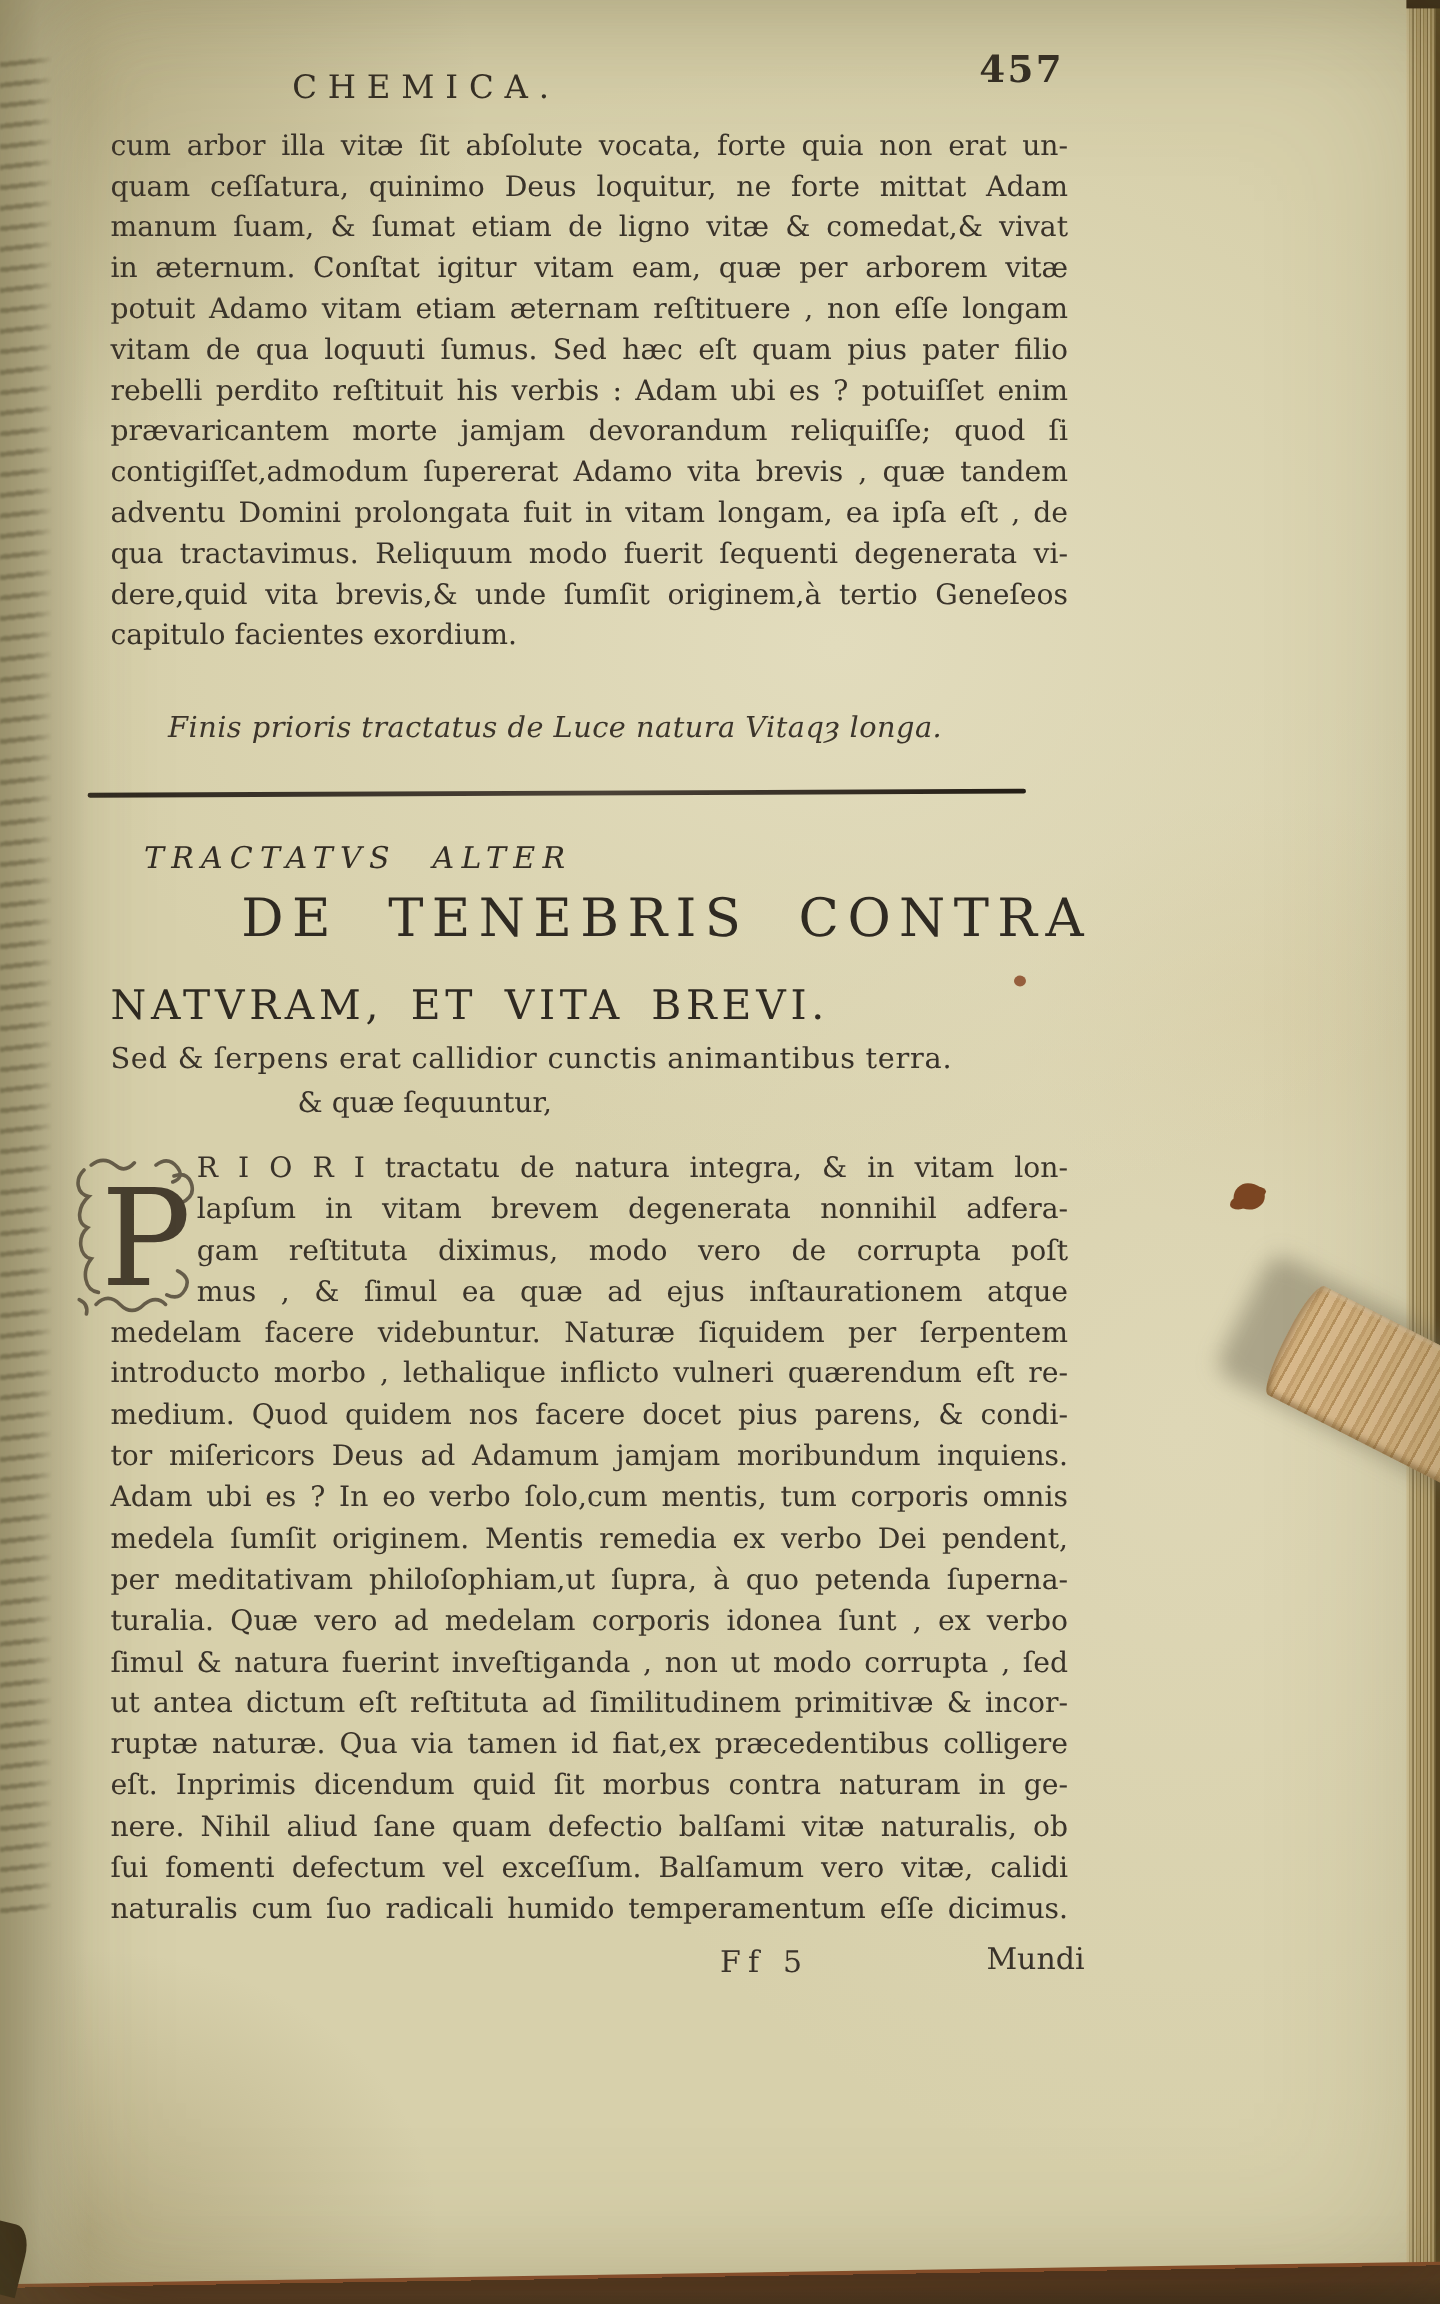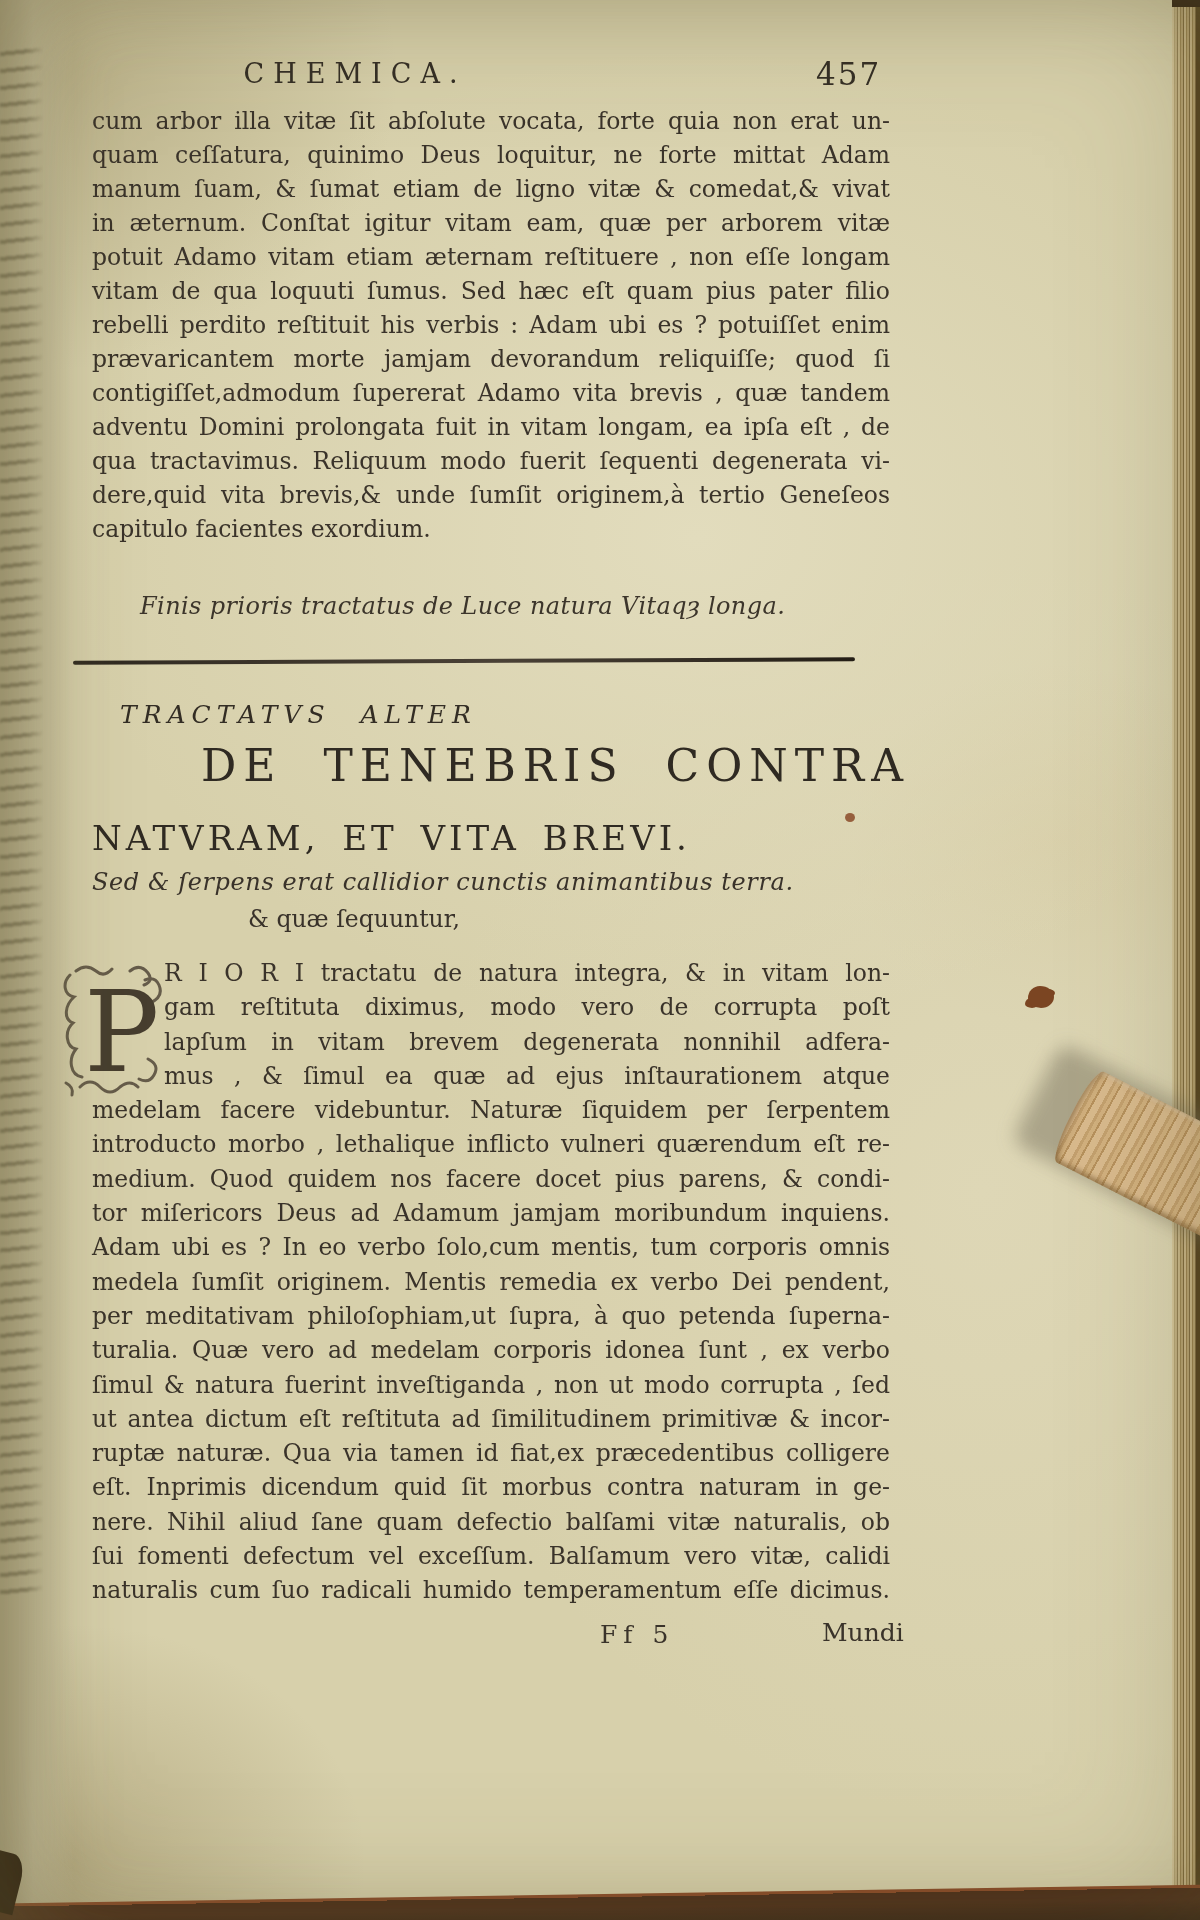--- a/index.html
+++ b/index.html
@@ -39,36 +39,36 @@
   .ink{color:#3a332a;}
   .blk{position:absolute;left:92px;width:798px;}
   .tline{font-size:23.5px;line-height:34.3px;color:#3a332a;
     text-align:justify;text-align-last:justify;}
   .p1 .tline{line-height:34px;}
   .p1 .tline:last-child{text-align-last:left;}
   .p2 .tline:nth-child(-n+4){margin-left:72px;}
 
   .running-head{position:absolute;left:190px;top:58px;width:330px;text-align:center;
     font-size:27px;letter-spacing:9px;color:#342e25;}
-  .page-number{position:absolute;left:816px;top:56px;font-size:31px;color:#342e25;
-    letter-spacing:2px;}
+  .page-number{position:absolute;left:816px;top:40px;font-size:31px;color:#342e25;
+    letter-spacing:2px;font-weight:bold;}
 
   .finis{position:absolute;left:112px;top:592px;font-style:italic;font-size:24px;
     letter-spacing:.4px;color:#3c352b;margin-left:28px;}
   .rule{position:absolute;left:73px;top:659px;width:782px;height:4px;border-radius:2px;
     background:linear-gradient(90deg,#2f2920,#4a4136 55%,#241e16);
     transform:rotate(-.25deg);}
 
   .kicker{position:absolute;left:120px;top:700px;width:560px;
     font-style:italic;font-size:25px;letter-spacing:6px;word-spacing:16px;color:#332d24;}
   .title1{position:absolute;left:70px;top:742px;width:840px;text-align:right;
     font-size:44px;line-height:1.1;letter-spacing:7px;word-spacing:20px;color:#2f2a22;}
   .title2{position:absolute;left:92px;top:818px;width:798px;
     font-size:34px;letter-spacing:4px;word-spacing:8px;color:#2f2a22;}
-  .epigraph{position:absolute;left:92px;top:868px;font-style:italic;font-size:24px;
+  .epigraph{position:absolute;left:92px;top:868px;font-size:24px;
     letter-spacing:.6px;color:#39322a;}
   .epigraph-sub{position:absolute;left:248px;top:905px;font-size:23.5px;color:#39322a;}
 
   .p2{top:956px;}
   .dropcap{position:absolute;left:60px;top:963px;width:102px;height:136px;}
   .dropcap svg{width:100%;height:100%;}
 
   .sig-ff{position:absolute;left:600px;top:1620px;font-size:25px;color:#3a332a;
     letter-spacing:6px;}
   .catchword{position:absolute;left:822px;top:1618px;font-size:25px;color:#3a332a;}
@@ -147,22 +147,22 @@
           <path d="M88,96 q12,6 6,16 q-5,9 -15,4"></path>
           <path d="M20,124 q10,-10 20,0 q10,10 20,0 q10,-8 18,0"></path>
           <path d="M6,120 q8,4 6,12"></path>
         </g>
         <text x="24" y="108" font-family="DejaVu Serif, serif" font-size="112" fill="#473e2f">P</text>
       </svg>
     </div>
 
     <div class="blk p2">
         <div class="tline">R I O R I tractatu de natura integra, &amp; in vitam lon-</div>
+        <div class="tline">lapſum in vitam brevem degenerata nonnihil adfera-</div>
         <div class="tline">gam reſtituta diximus, modo vero de corrupta poſt</div>
-        <div class="tline">lapſum in vitam brevem degenerata nonnihil adfera-</div>
         <div class="tline">mus , &amp; ſimul ea quæ ad ejus inſtaurationem atque</div>
         <div class="tline">medelam facere videbuntur.   Naturæ ſiquidem per ſerpentem</div>
         <div class="tline">introducto morbo , lethalique inflicto vulneri quærendum eſt re-</div>
         <div class="tline">medium.   Quod quidem nos facere docet pius parens, &amp; condi-</div>
         <div class="tline">tor miſericors Deus ad Adamum jamjam moribundum inquiens.</div>
         <div class="tline">Adam ubi es ?   In eo verbo ſolo,cum mentis, tum corporis omnis</div>
         <div class="tline">medela ſumſit originem.   Mentis remedia ex verbo Dei pendent,</div>
         <div class="tline">per meditativam philoſophiam,ut ſupra, à quo petenda ſuperna-</div>
         <div class="tline">turalia.   Quæ vero ad medelam corporis idonea ſunt , ex verbo</div>
         <div class="tline">ſimul &amp; natura fuerint inveſtiganda , non ut modo corrupta , ſed</div>

